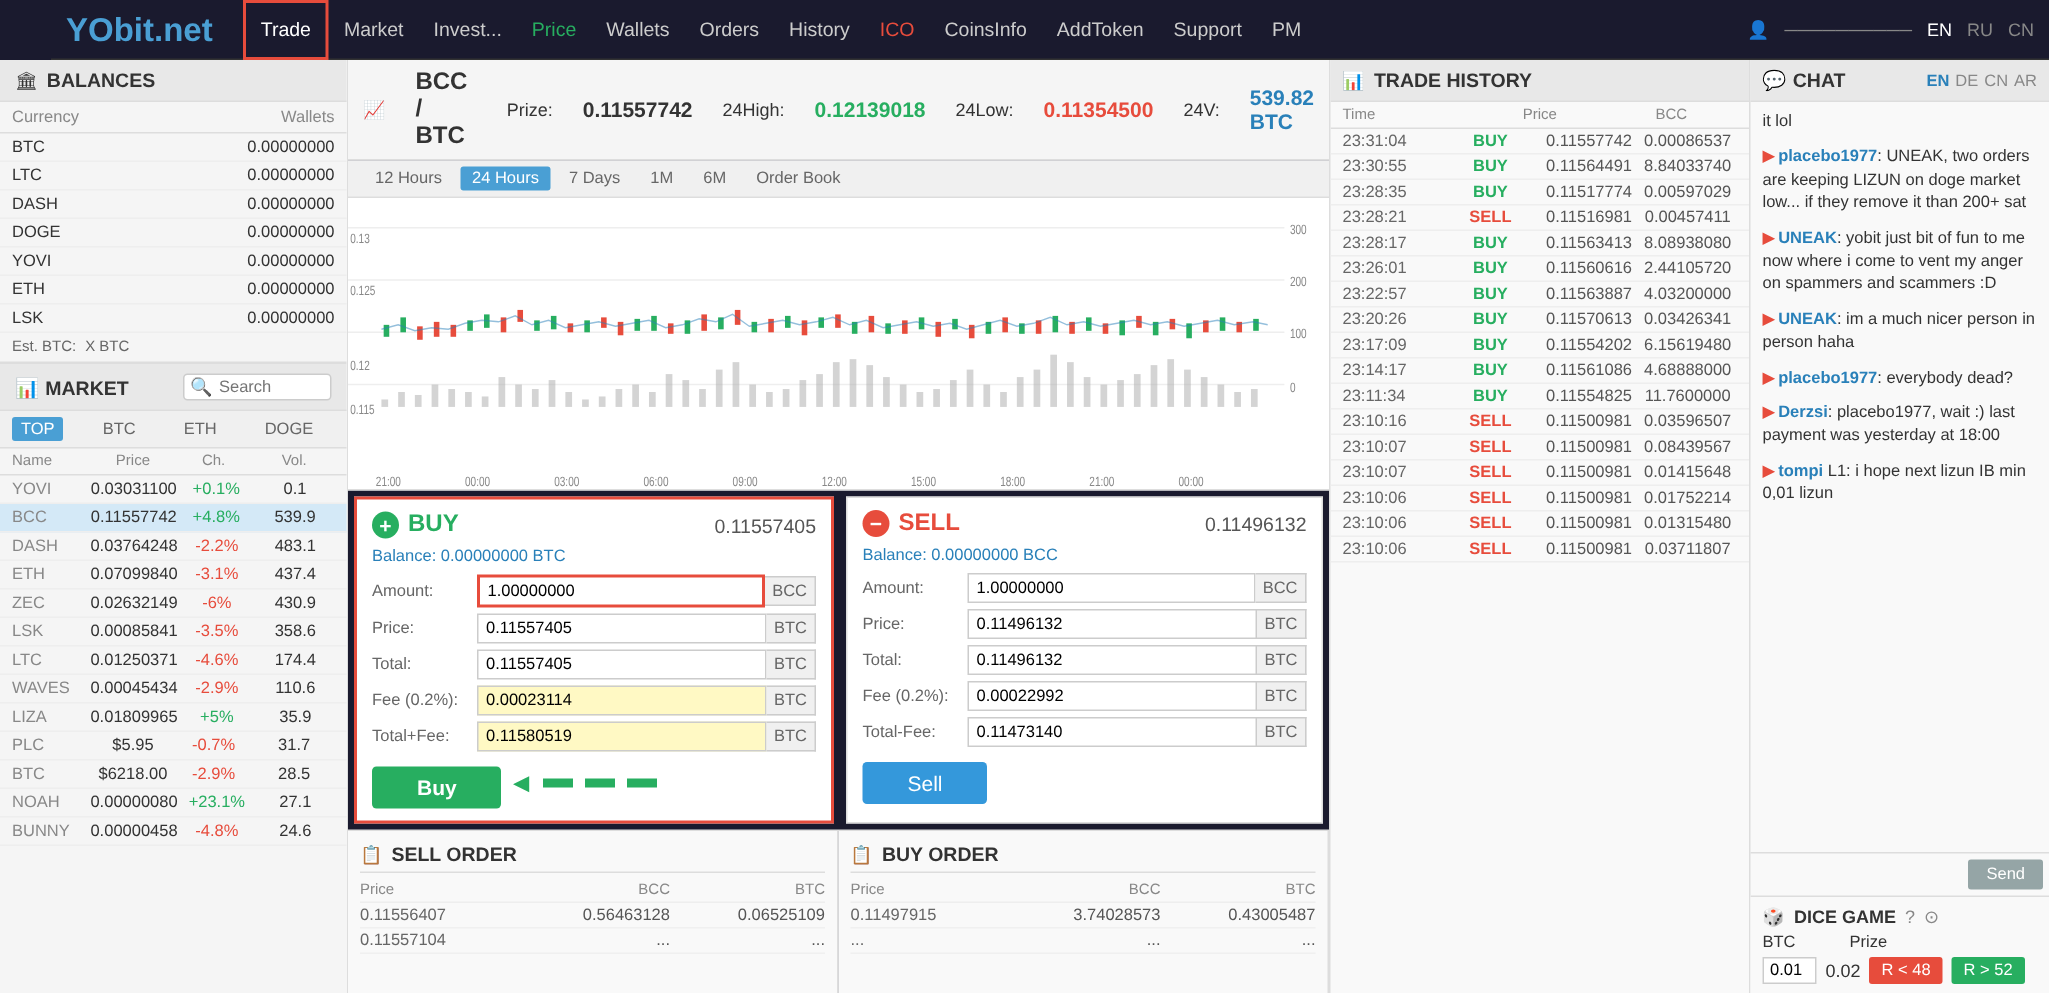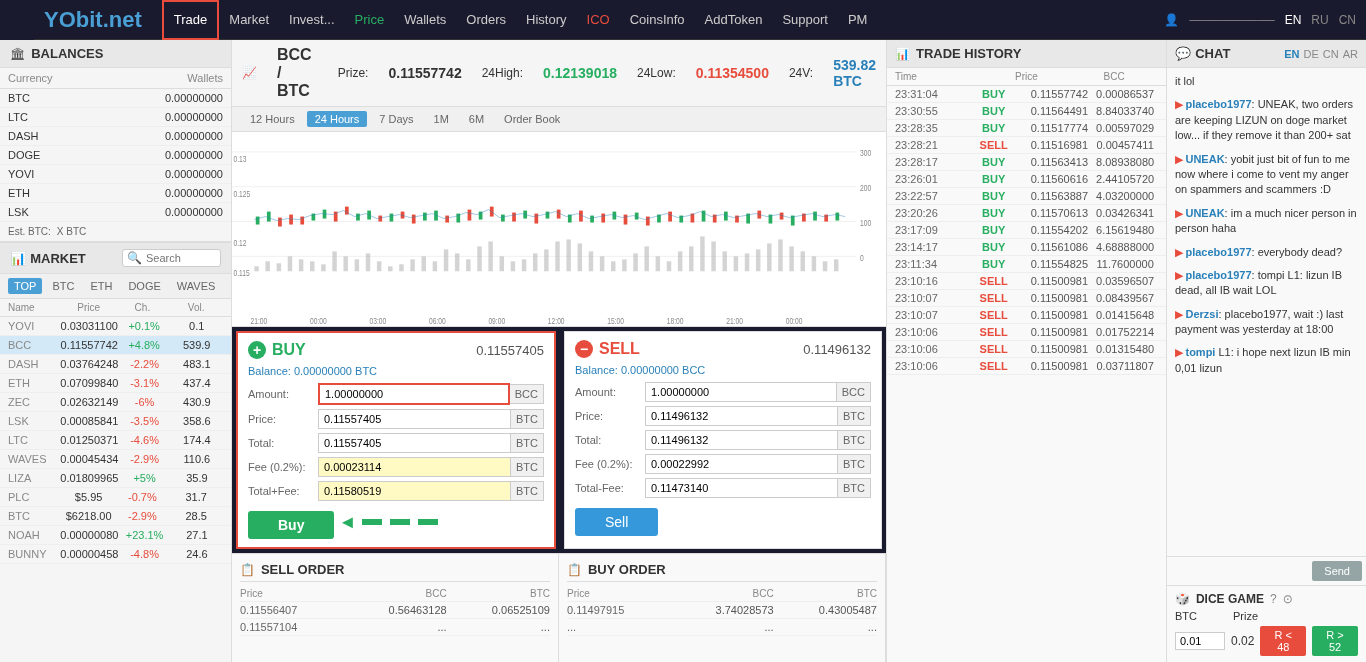--- a/index.html
+++ b/index.html
@@ -28,21 +28,21 @@
     .sidebar-row .currency { flex: 1; color: #333; font-size: 11px; }
     .sidebar-row .amount { flex: 1; text-align: right; color: #333; font-size: 11px; }
     .sidebar-est { padding: 4px 8px; display: flex; gap: 6px; font-size: 10px; color: #666; border-bottom: 1px solid #ddd; }
     
     
     .market-section { border-top: 1px solid #ddd; }
     .market-header { background: #e8e8e8; padding: 6px 10px; display: flex; align-items: center; justify-content: space-between; border-bottom: 1px solid #ddd; }
     .market-title { font-weight: bold; font-size: 13px; color: #333; display: flex; align-items: center; gap: 4px; }
     .search-box { display: flex; align-items: center; background: white; border: 1px solid #ccc; border-radius: 3px; padding: 1px 4px; gap: 4px; }
     .search-box input { border: none; outline: none; font-size: 11px; width: 70px; }
-    .market-tabs { display: flex; padding: 4px 8px; gap: 4px; background: #f0f0f0; border-bottom: 1px solid #ddd; }
+    .market-tabs { display: flex; padding: 4px 8px; gap: 20px; background: #f0f0f0; border-bottom: 1px solid #ddd; }
     .market-tab { padding: 2px 6px; font-size: 11px; cursor: pointer; color: #666; border-radius: 2px; }
     .market-tab.active { background: #4a9fd4; color: white; }
     .market-col-headers { display: flex; padding: 3px 8px; color: #888; font-size: 10px; border-bottom: 1px solid #ddd; }
     .market-col-headers span { flex: 1; text-align: center; }
     .market-col-headers span:first-child { text-align: left; }
     .market-row { display: flex; padding: 3px 8px; border-bottom: 1px solid #eee; cursor: pointer; }
     .market-row:hover, .market-row.selected { background: #d4e9f7; }
     .market-row span { flex: 1; font-size: 11px; text-align: center; }
     .market-row span:first-child { text-align: left; color: #888; }
     .market-row .price { color: #333; }
@@ -125,21 +125,21 @@
     .chat-message .chat-user { color: #2980b9; font-weight: bold; }
     .chat-message .chat-arrow { color: #e74c3c; margin-right: 2px; }
     .chat-input-area { padding: 4px; border-top: 1px solid #ddd; }
     .send-btn { background: #95a5a6; color: white; border: none; padding: 4px 12px; cursor: pointer; float: right; font-size: 11px; border-radius: 2px; }
     
     
     .dice-panel { background: #f9f9f9; border-top: 1px solid #ddd; padding: 6px 8px; }
     .dice-header { display: flex; align-items: center; gap: 6px; margin-bottom: 4px; }
     .dice-title { font-weight: bold; font-size: 12px; }
     .dice-row { display: flex; align-items: center; gap: 6px; font-size: 11px; }
-    .dice-input { width: 50px; border: 1px solid #ccc; padding: 2px 4px; font-size: 11px; }
+    .dice-input { width: 36px; border: 1px solid #ccc; padding: 2px 4px; font-size: 11px; }
     .dice-val { font-size: 12px; color: #333; }
     .dice-btn { padding: 3px 8px; font-size: 11px; cursor: pointer; border: none; color: white; border-radius: 2px; }
     .dice-btn.less { background: #e74c3c; }
     .dice-btn.more { background: #27ae60; }
     .icon-buy-circle { width: 18px; height: 18px; border-radius: 50%; background: #27ae60; display: inline-flex; align-items: center; justify-content: center; color: white; font-size: 14px; font-weight: bold; }
     .icon-sell-circle { width: 18px; height: 18px; border-radius: 50%; background: #e74c3c; display: inline-flex; align-items: center; justify-content: center; color: white; font-size: 14px; font-weight: bold; }
     
     
     .buy-btn-area { display: flex; align-items: center; gap: 4px; }
     .arrow-right { color: #27ae60; font-size: 18px; }
@@ -799,23 +799,20 @@
       <div class="chat-message">
         <span class="chat-arrow">▶</span><span class="chat-user">UNEAK</span><span>: yobit just bit of fun to me now where i come to vent my anger on spammers and scammers :D</span>
       </div>
       <div class="chat-message">
         <span class="chat-arrow">▶</span><span class="chat-user">UNEAK</span><span>: im a much nicer person in person haha</span>
       </div>
       <div class="chat-message">
         <span class="chat-arrow">▶</span><span class="chat-user">placebo1977</span><span>: everybody dead?</span>
       </div>
       <div class="chat-message">
-        <span class="chat-arrow">▶</span><span class="chat-user">placebo1977</span><span>: tompi L1: lizun IB dead, all IB wait LOL</span>
-      </div>
-      <div class="chat-message">
         <span class="chat-arrow">▶</span><span class="chat-user">Derzsi</span><span>: placebo1977, wait :) last payment was yesterday at 18:00</span>
       </div>
       <div class="chat-message">
         <span class="chat-arrow">▶</span><span class="chat-user">tompi</span><span> L1: i hope next lizun IB min 0,01 lizun</span>
       </div>
     </div>
     <div class="chat-input-area">
       <button class="send-btn">Send</button>
     </div>
 

